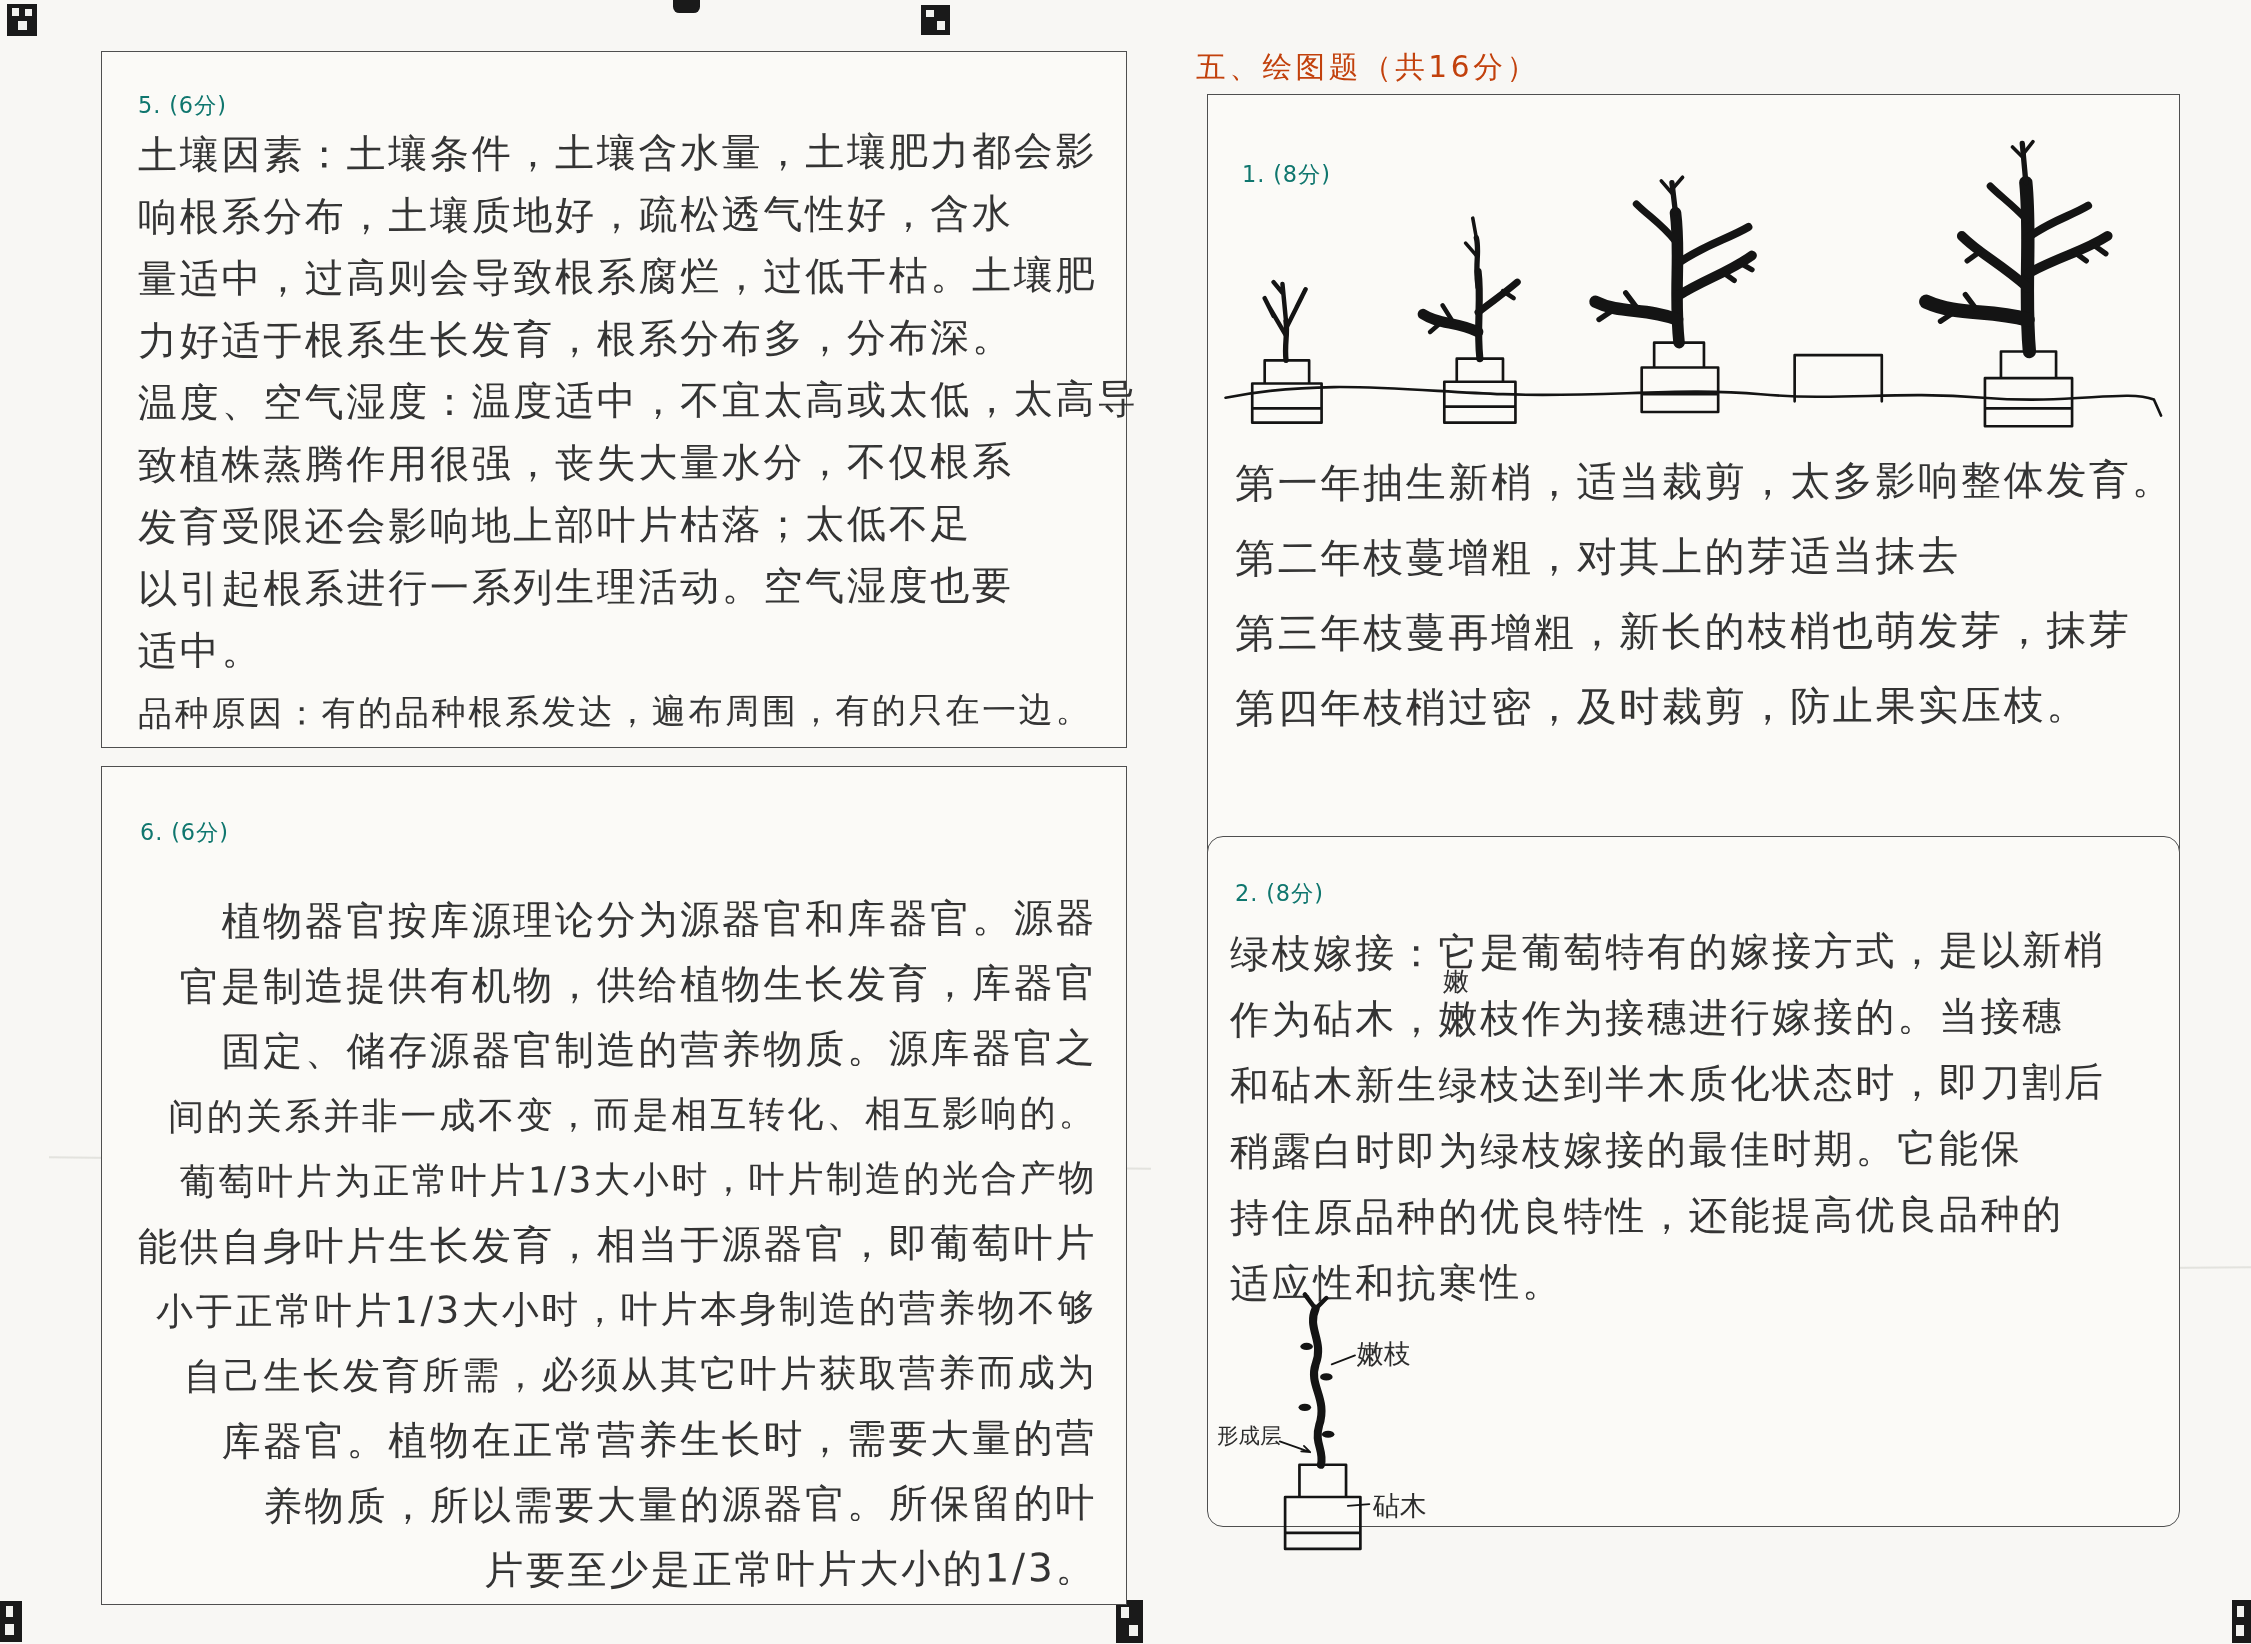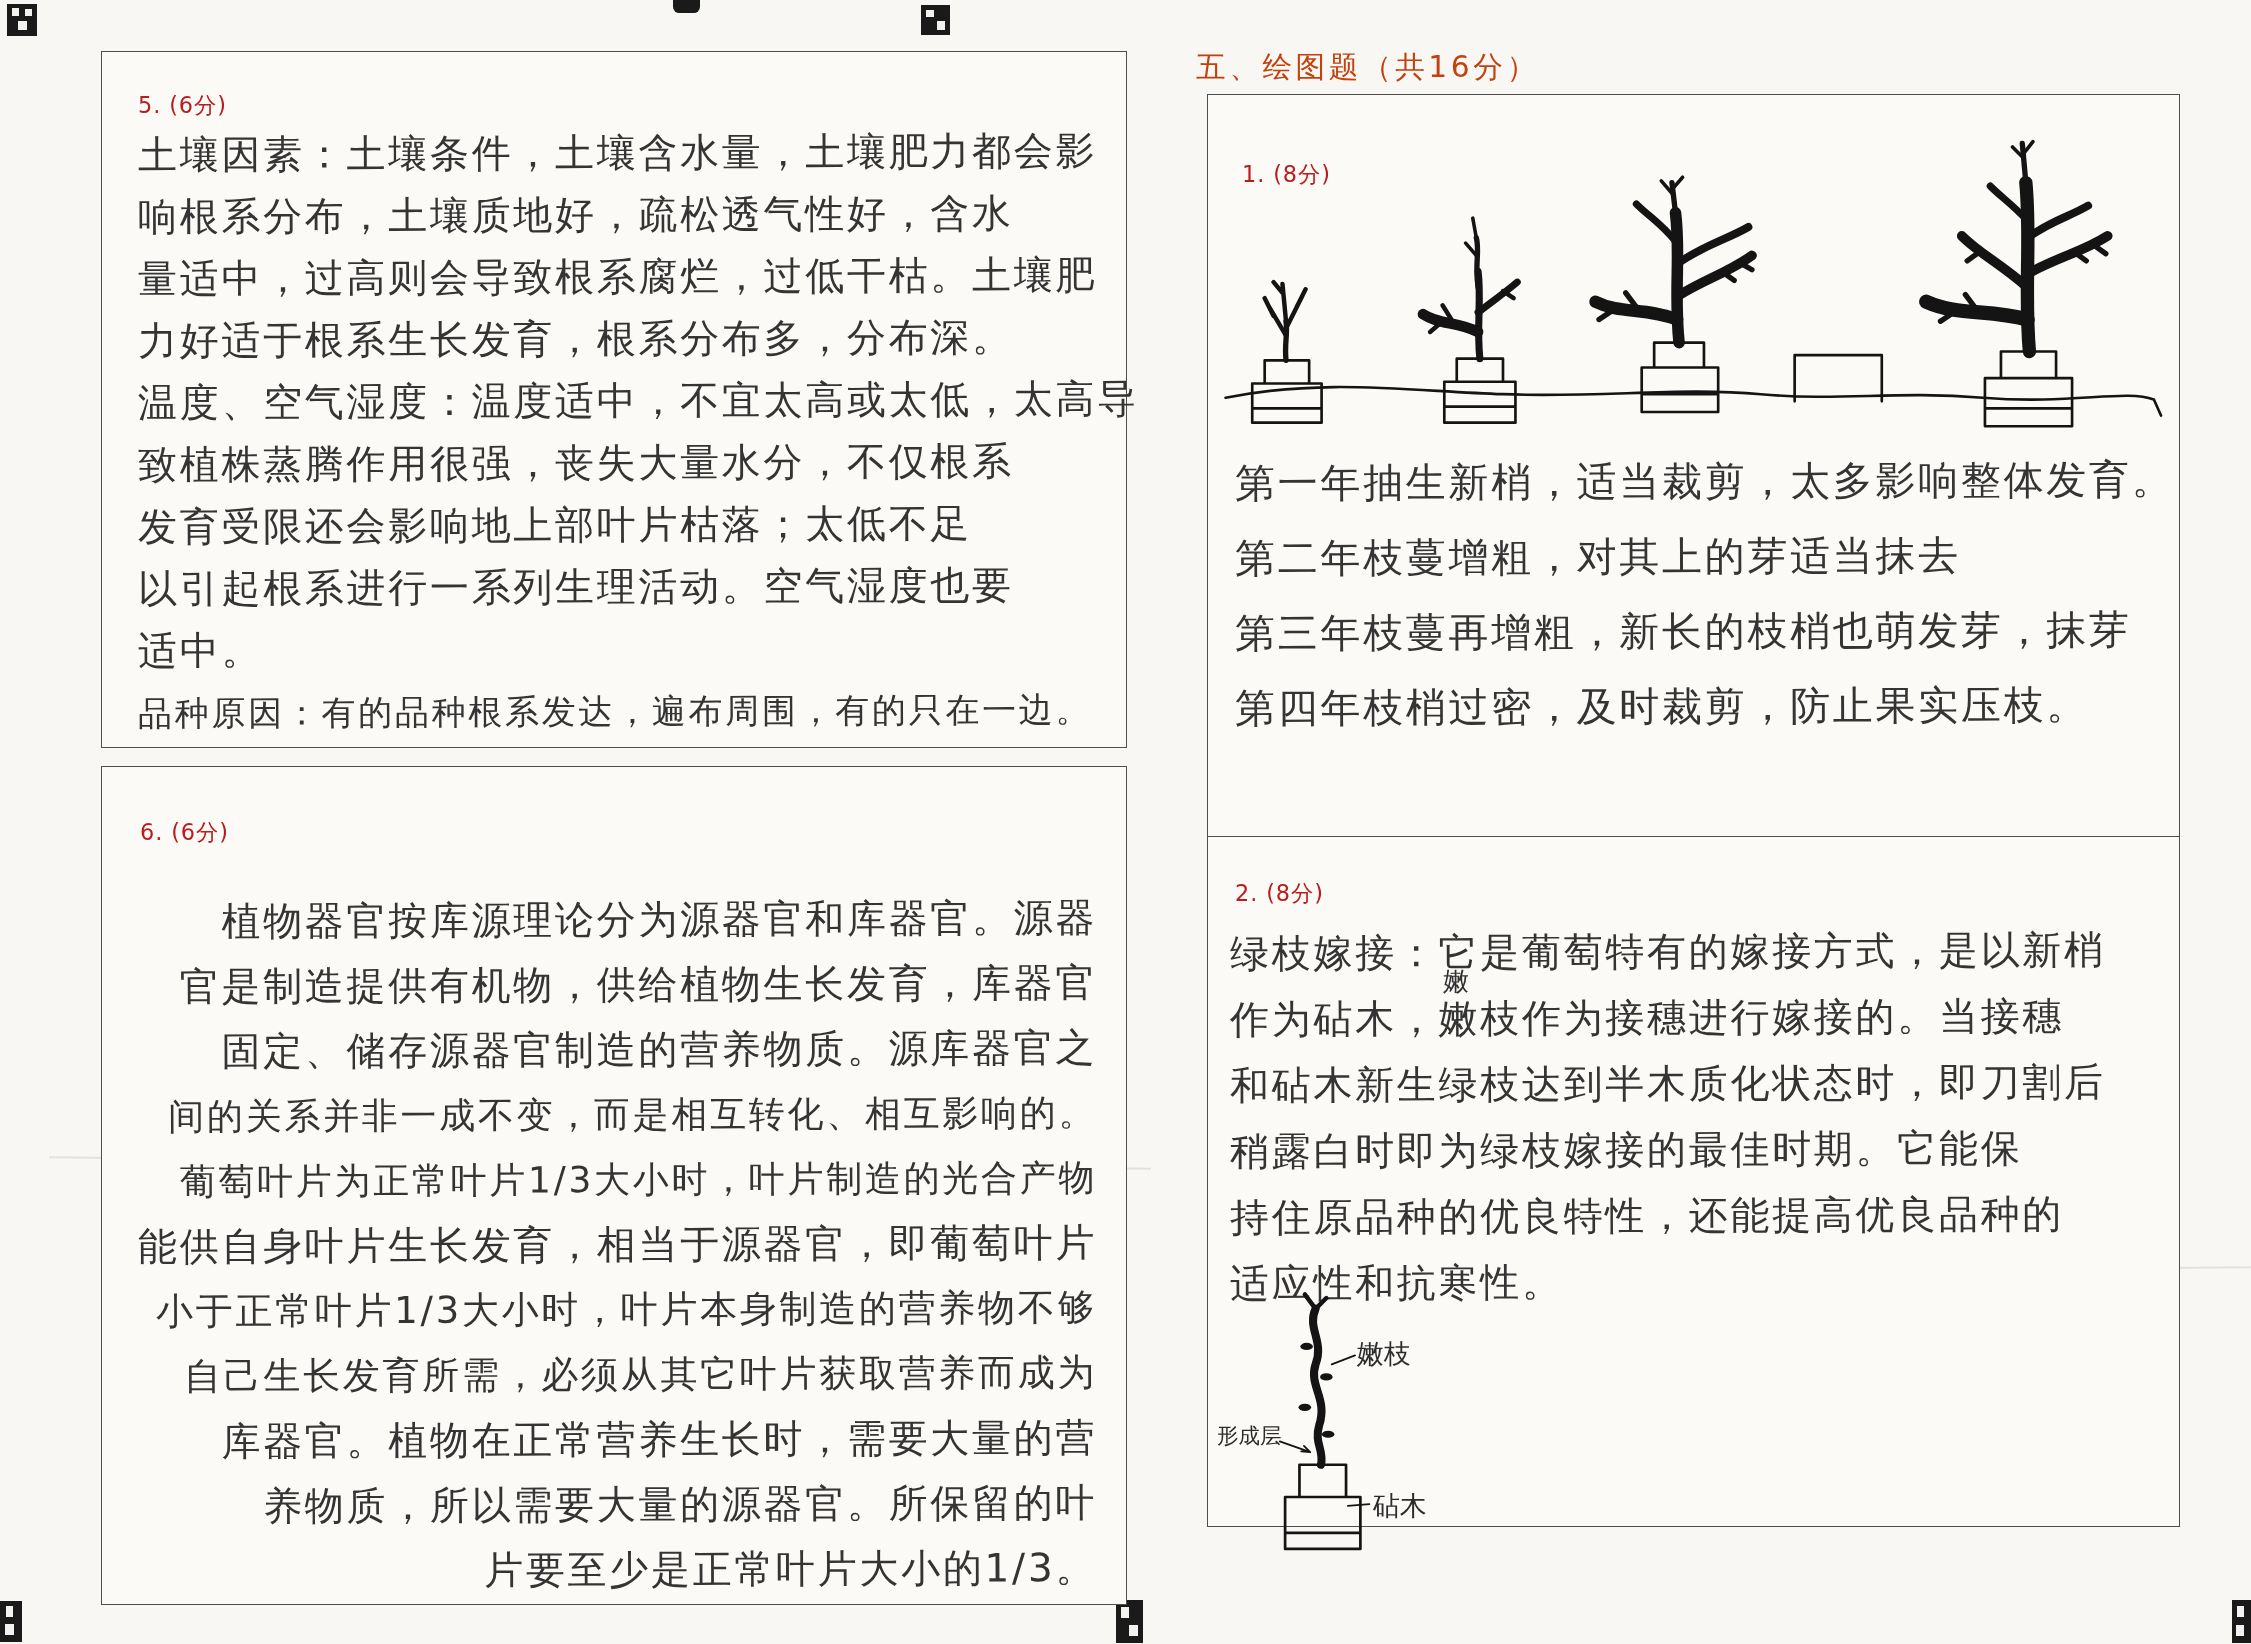--- a/index.html
+++ b/index.html
@@ -6,21 +6,21 @@
   .canvas{
     position:relative;width:2252px;height:1644px;
     background:#f8f7f4;overflow:hidden;
     font-family:"DejaVu Sans",sans-serif;color:#3a3a3a;
   }
   
   .marker{position:absolute;background:#1a1a1a;}
   .marker i{position:absolute;background:#f2f2ef;}
   
   .answer-box{position:absolute;border:1.8px solid #4f4f4f;background:#fbfaf7;box-sizing:border-box;}
-  .q-label{position:absolute;font-size:22.4px;color:#b91c1c;letter-spacing:0.9px;}
+  .q-label{position:absolute;font-size:22.4px;color:#0f766e;letter-spacing:0.9px;}
   
   .hw{white-space:nowrap;color:#343434;letter-spacing:2.7px;transform:rotate(-0.25deg);}
   .hw-block{position:absolute;}
   .q5-lines{left:36px;top:70px;font-size:39px;line-height:62px;}
   .q6-lines{left:36px;top:120px;font-size:39px;line-height:65px;text-align:right;}
   .r1-lines{left:27px;top:349px;font-size:40px;line-height:75px;}
   .r2-lines{left:21.5px;top:82px;font-size:39px;line-height:66px;}
   .note-col{position:absolute;left:240px;top:491px;font-size:35px;line-height:56px;}
   .note-col .hw{letter-spacing:1.8px;}
   .note-indent{padding-left:143px;}
@@ -156,21 +156,21 @@
     </svg>
 
     <div class="hw-block r1-lines">
       <div class="hw">第一年抽生新梢，适当裁剪，太多影响整体发育。</div>
       <div class="hw">第二年枝蔓增粗，对其上的芽适当抹去</div>
       <div class="hw">第三年枝蔓再增粗，新长的枝梢也萌发芽，抹芽</div>
       <div class="hw">第四年枝梢过密，及时裁剪，防止果实压枝。</div>
     </div>
   </div>
 
-  <div class="answer-box" style="left:1207px;top:836px;width:973px;height:691px;">
+  <div class="answer-box" style="left:1207px;top:836px;width:973px;height:691px;border-radius:16px;">
     <div class="q-label" style="left:27px;top:41px;">2. (8分)</div>
 
     <div class="hw-block r2-lines">
       <div class="hw">绿枝嫁接：它是葡萄特有的嫁接方式，是以新梢</div>
       <div class="hw">作为砧木，嫩枝作为接穗进行嫁接的。当接穗</div>
       <div class="hw">和砧木新生绿枝达到半木质化状态时，即刀割后</div>
       <div class="hw">稍露白时即为绿枝嫁接的最佳时期。它能保</div>
       <div class="hw">持住原品种的优良特性，还能提高优良品种的</div>
       <div class="hw">适应性和抗寒性。</div>
     </div>

